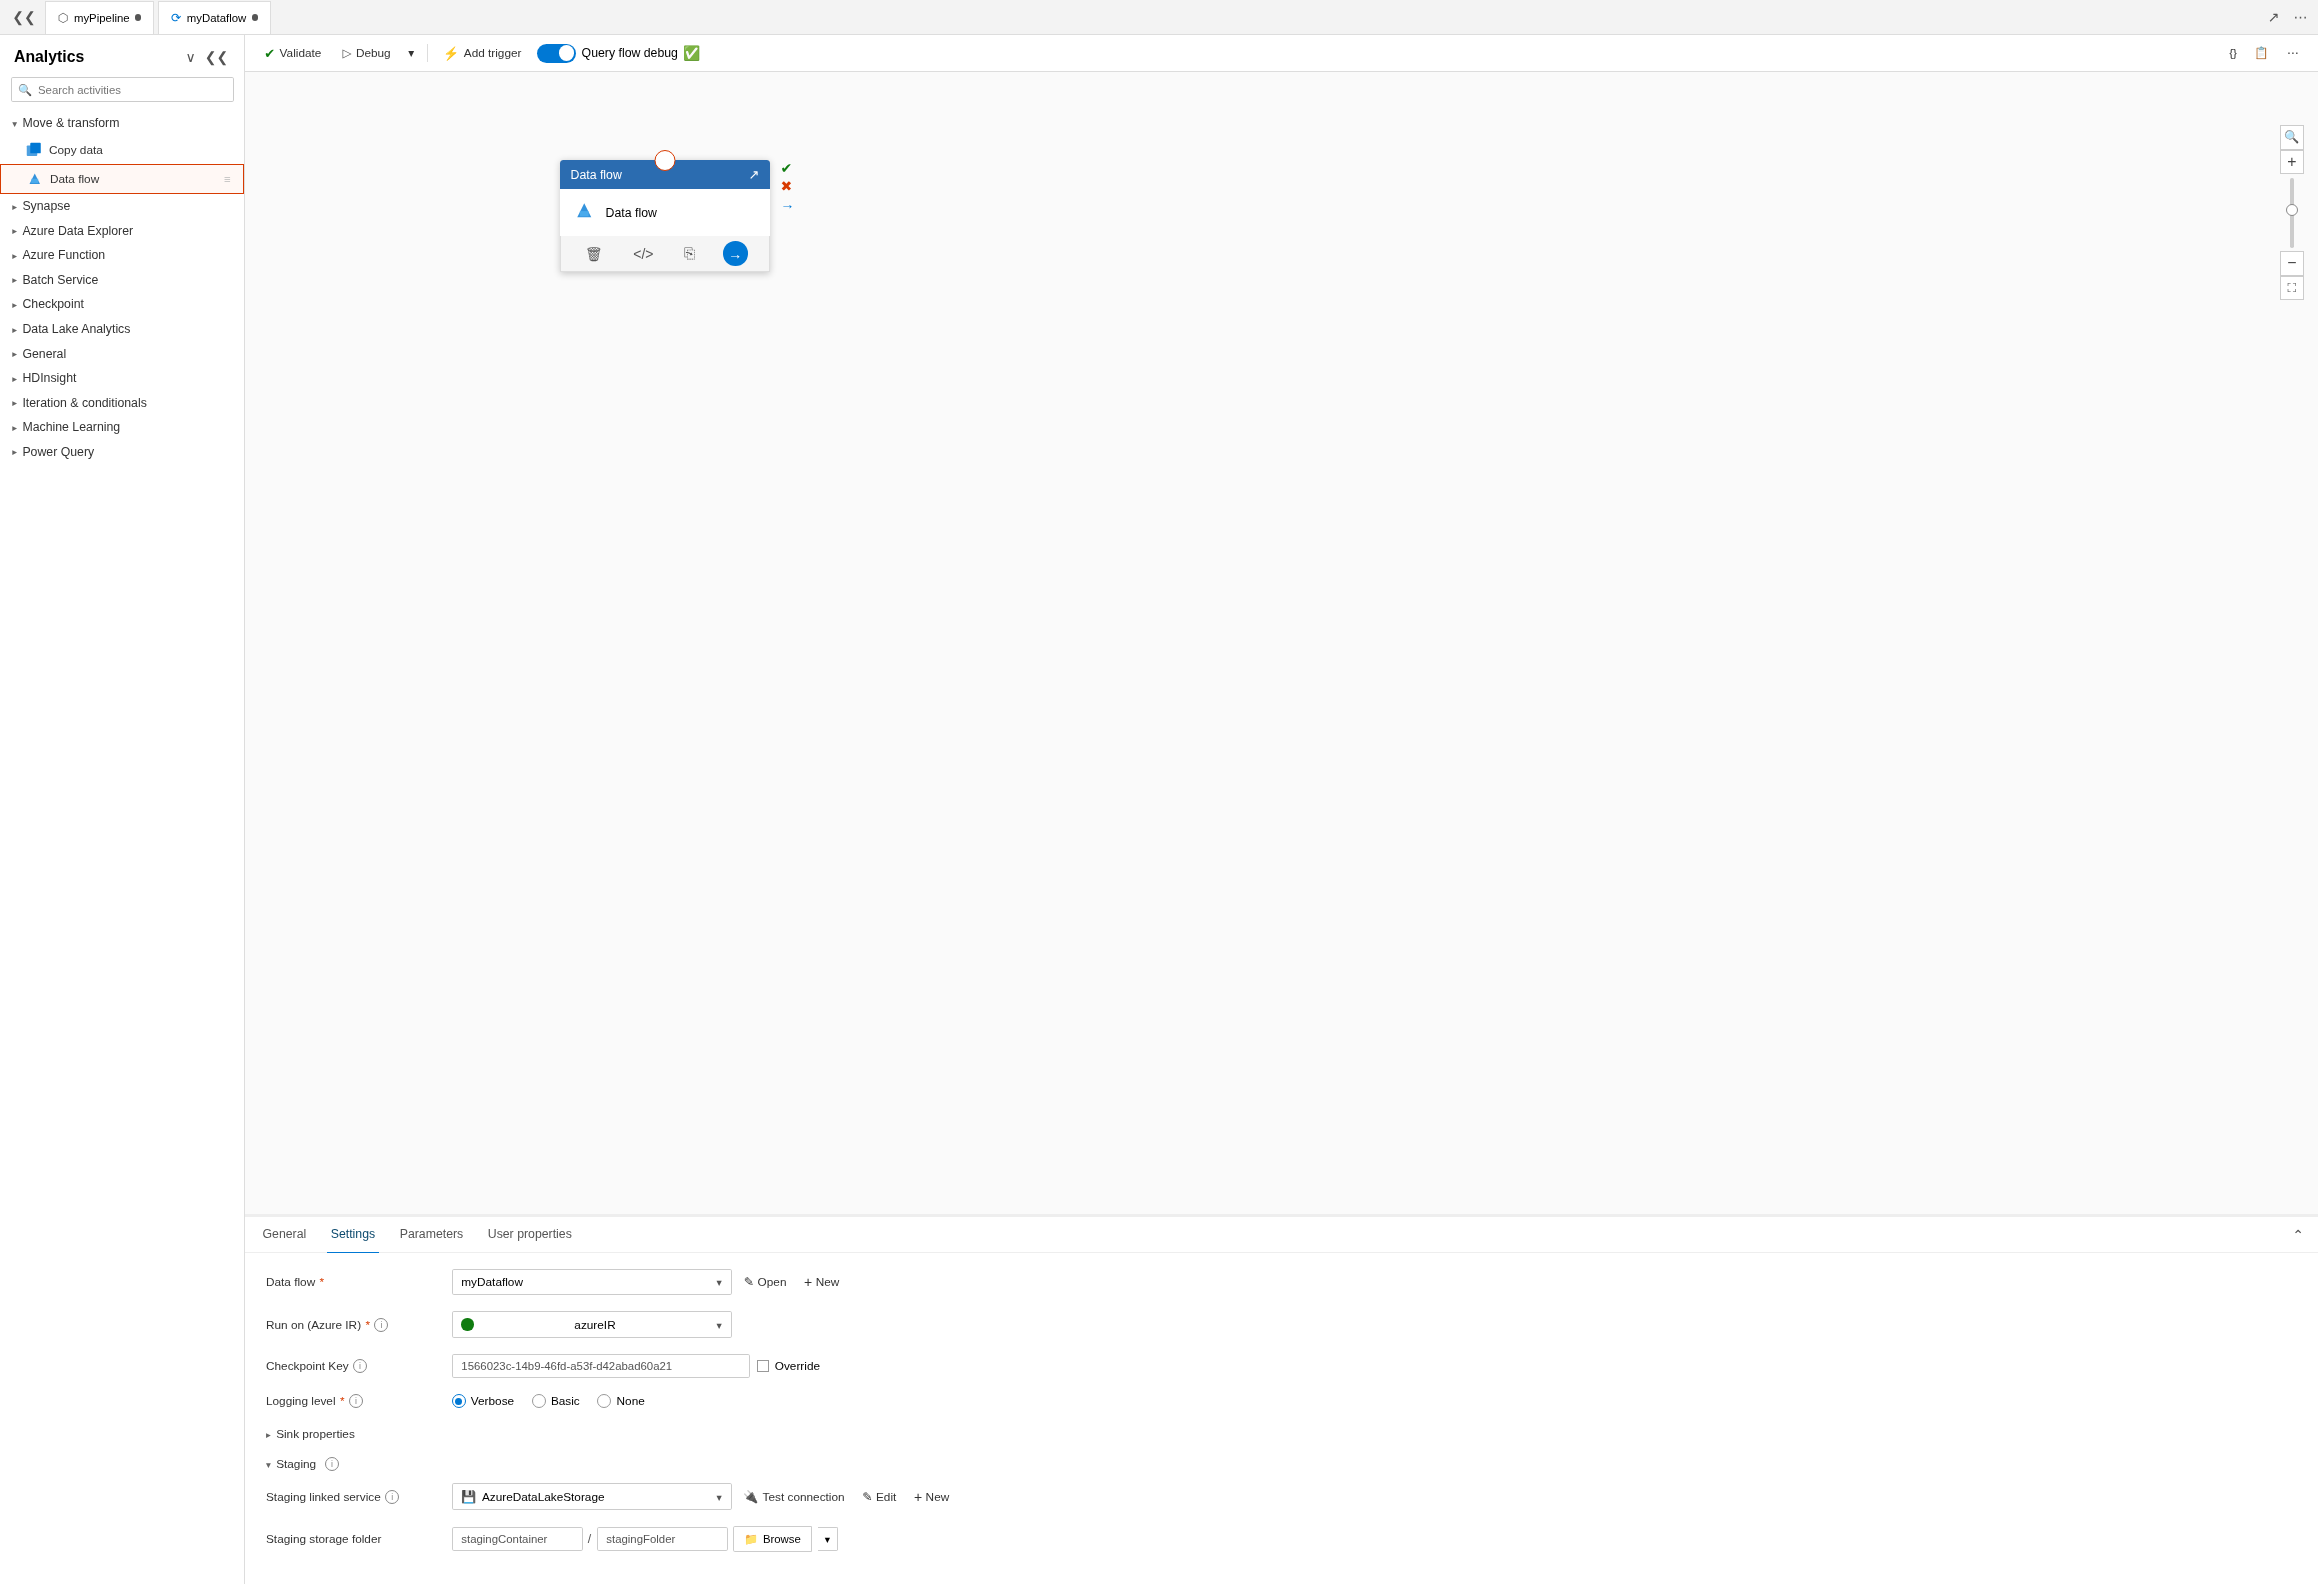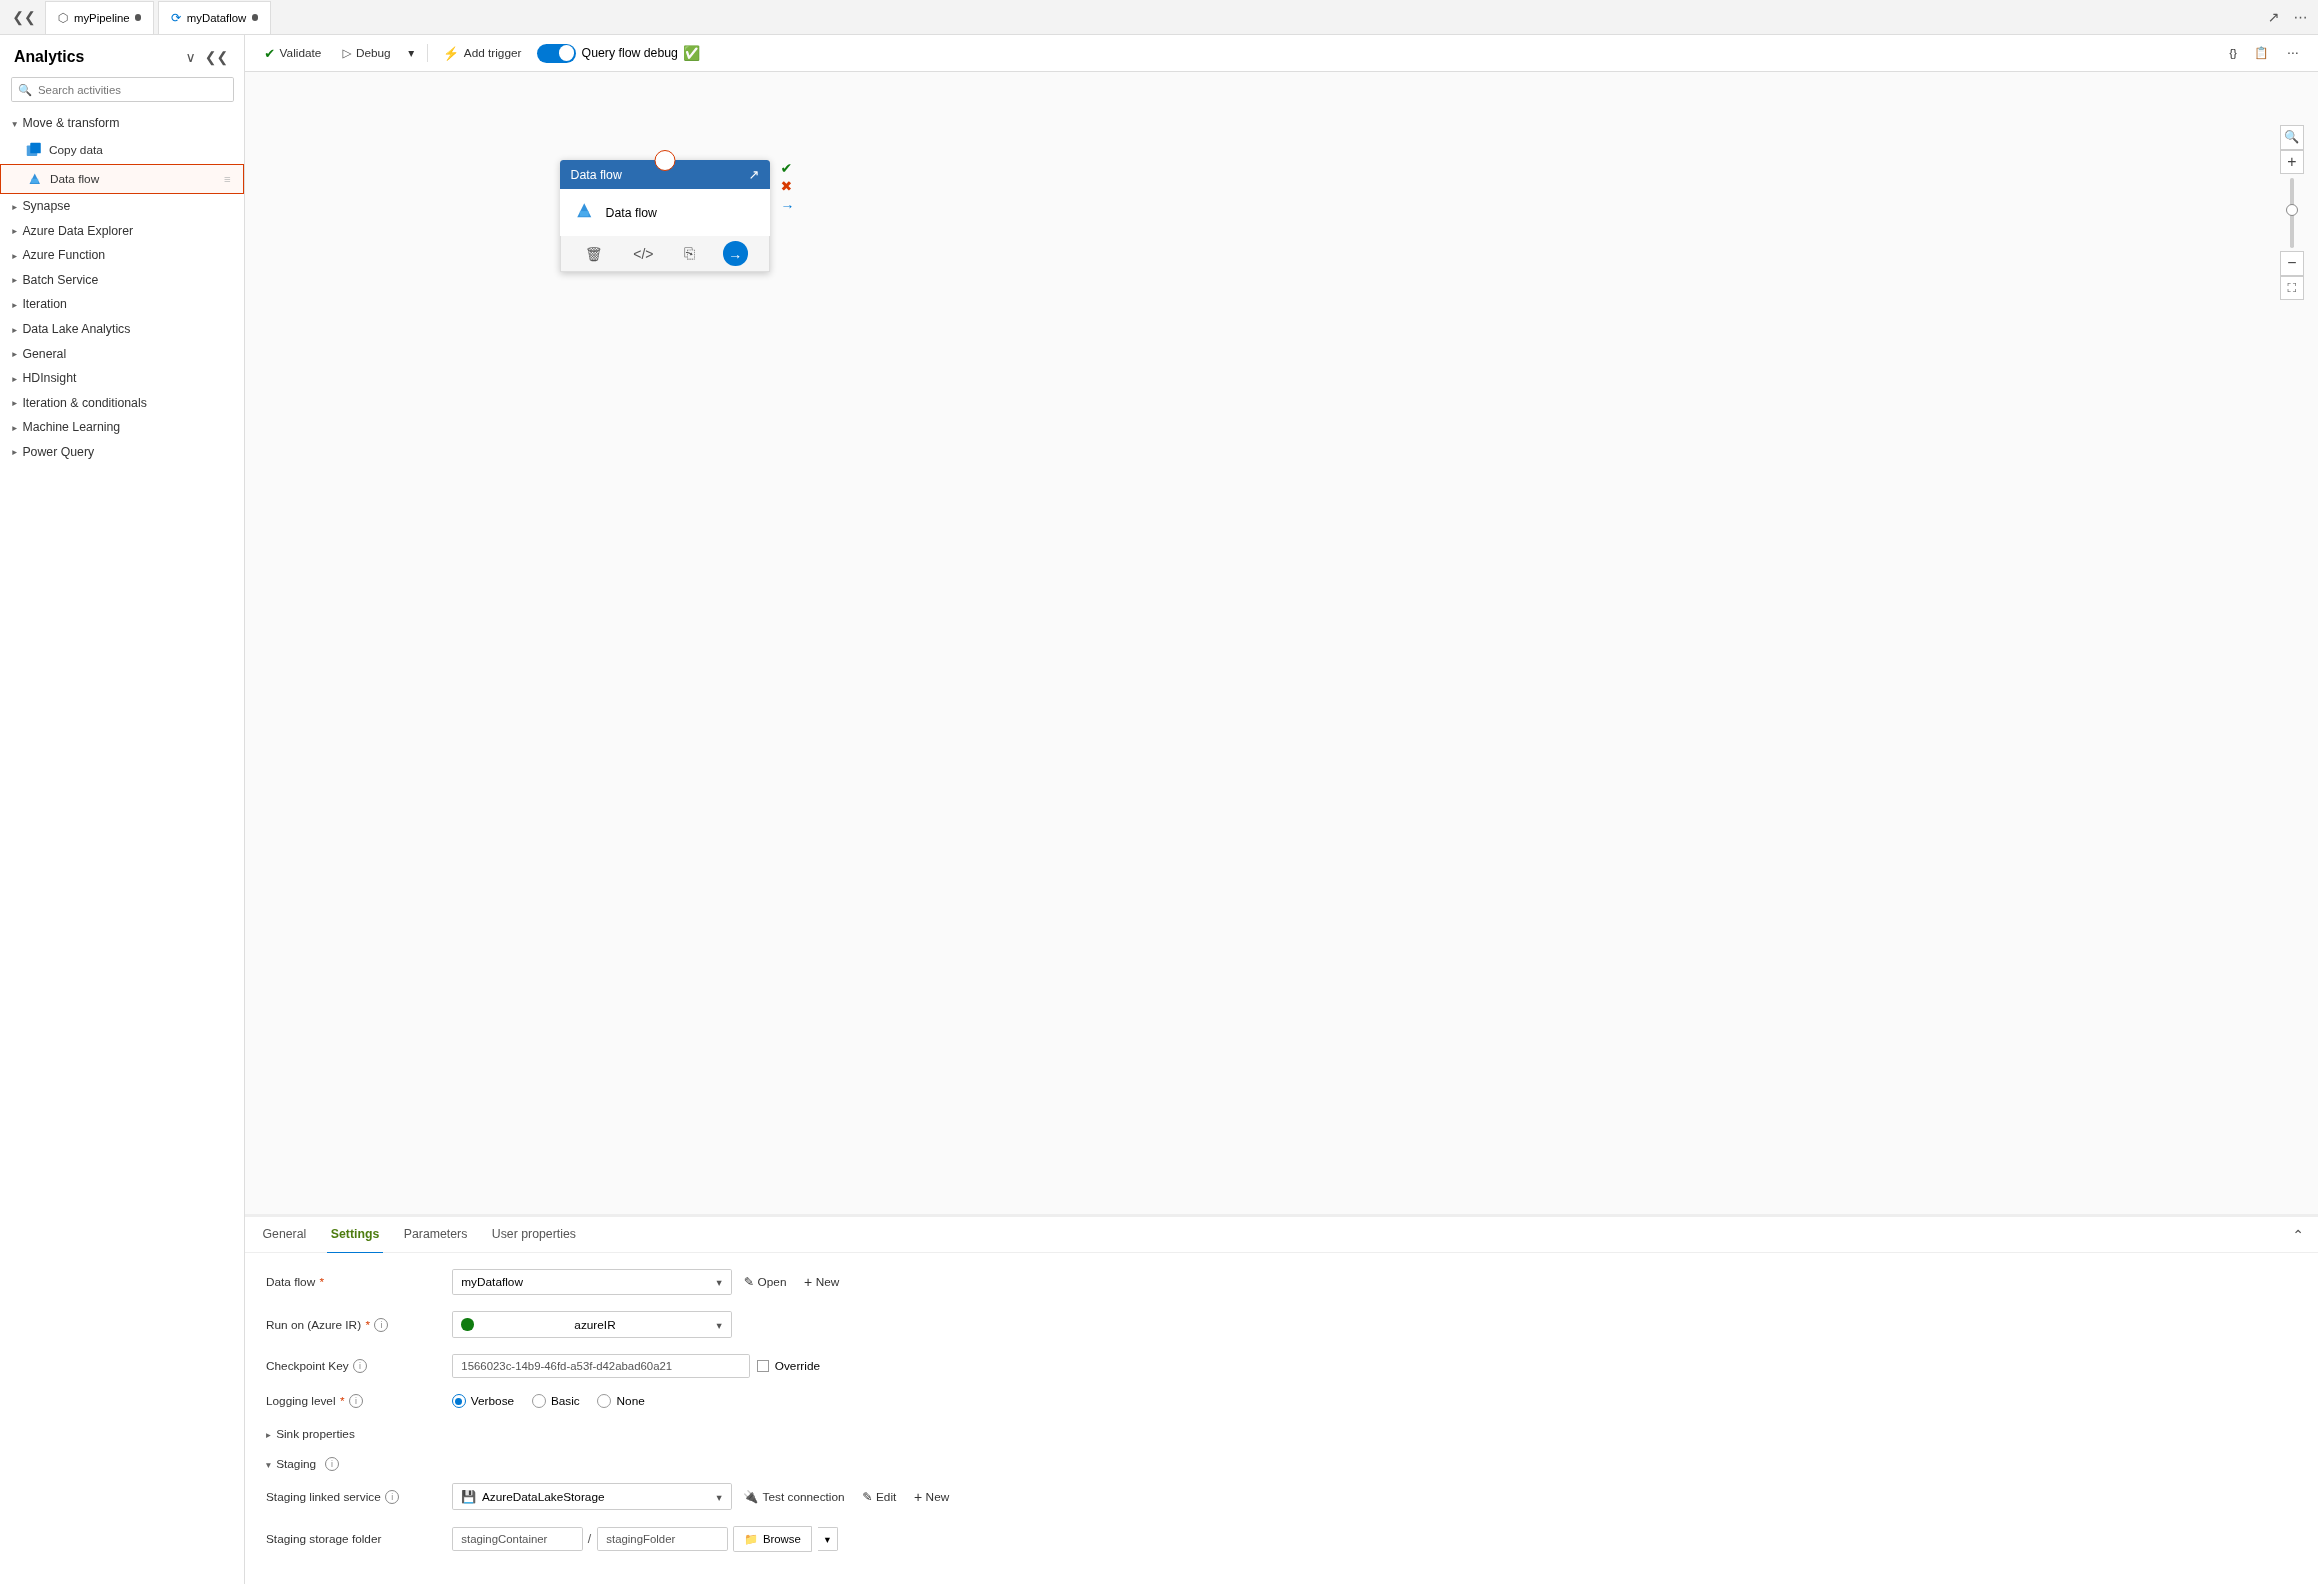--- a/index.html
+++ b/index.html
@@ -164,21 +164,21 @@
       display: flex; flex-direction: column; min-height: 368px;
     }
     .panel-tabs {
       display: flex; align-items: center; padding: 0 14px; border-bottom: 0.9px solid #eee;
       gap: 17.5px; position: relative;
     }
     .panel-tab {
       padding: 10.5px 3.5px; cursor: pointer; font-size: 12.3px; color: #555;
       border-bottom: 1.8px solid transparent; margin-bottom: -0.9px;
     }
-    .panel-tab.active { color: #4d7c0f; border-bottom: 1.8px solid #0078d4; font-weight: 700; }
+    .panel-tab.active { color: #0c4a6e; border-bottom: 1.8px solid #0078d4; font-weight: 400; }
     .panel-collapse-btn {
       margin-left: auto; background: none; border: none; cursor: pointer; color: #555; font-size: 14px;
     }
     .panel-content { padding: 15.8px 21px; overflow-y: auto; flex: 1; }
 
     
     .form-row {
       display: flex; align-items: center; margin-bottom: 15.8px; gap: 10.5px;
     }
     .form-label {
@@ -330,21 +330,21 @@
       <div class="section-header">
         <span class="chevron">▸</span>
         <span>Azure Function</span>
       </div>
       <div class="section-header">
         <span class="chevron">▸</span>
         <span>Batch Service</span>
       </div>
       <div class="section-header">
         <span class="chevron">▸</span>
-        <span>Iteration</span>
+        <span>Checkpoint</span>
       </div>
       <div class="section-header">
         <span class="chevron">▸</span>
         <span>Data Lake Analytics</span>
       </div>
       <div class="section-header">
         <span class="chevron">▸</span>
         <span>General</span>
       </div>
       <div class="section-header">

